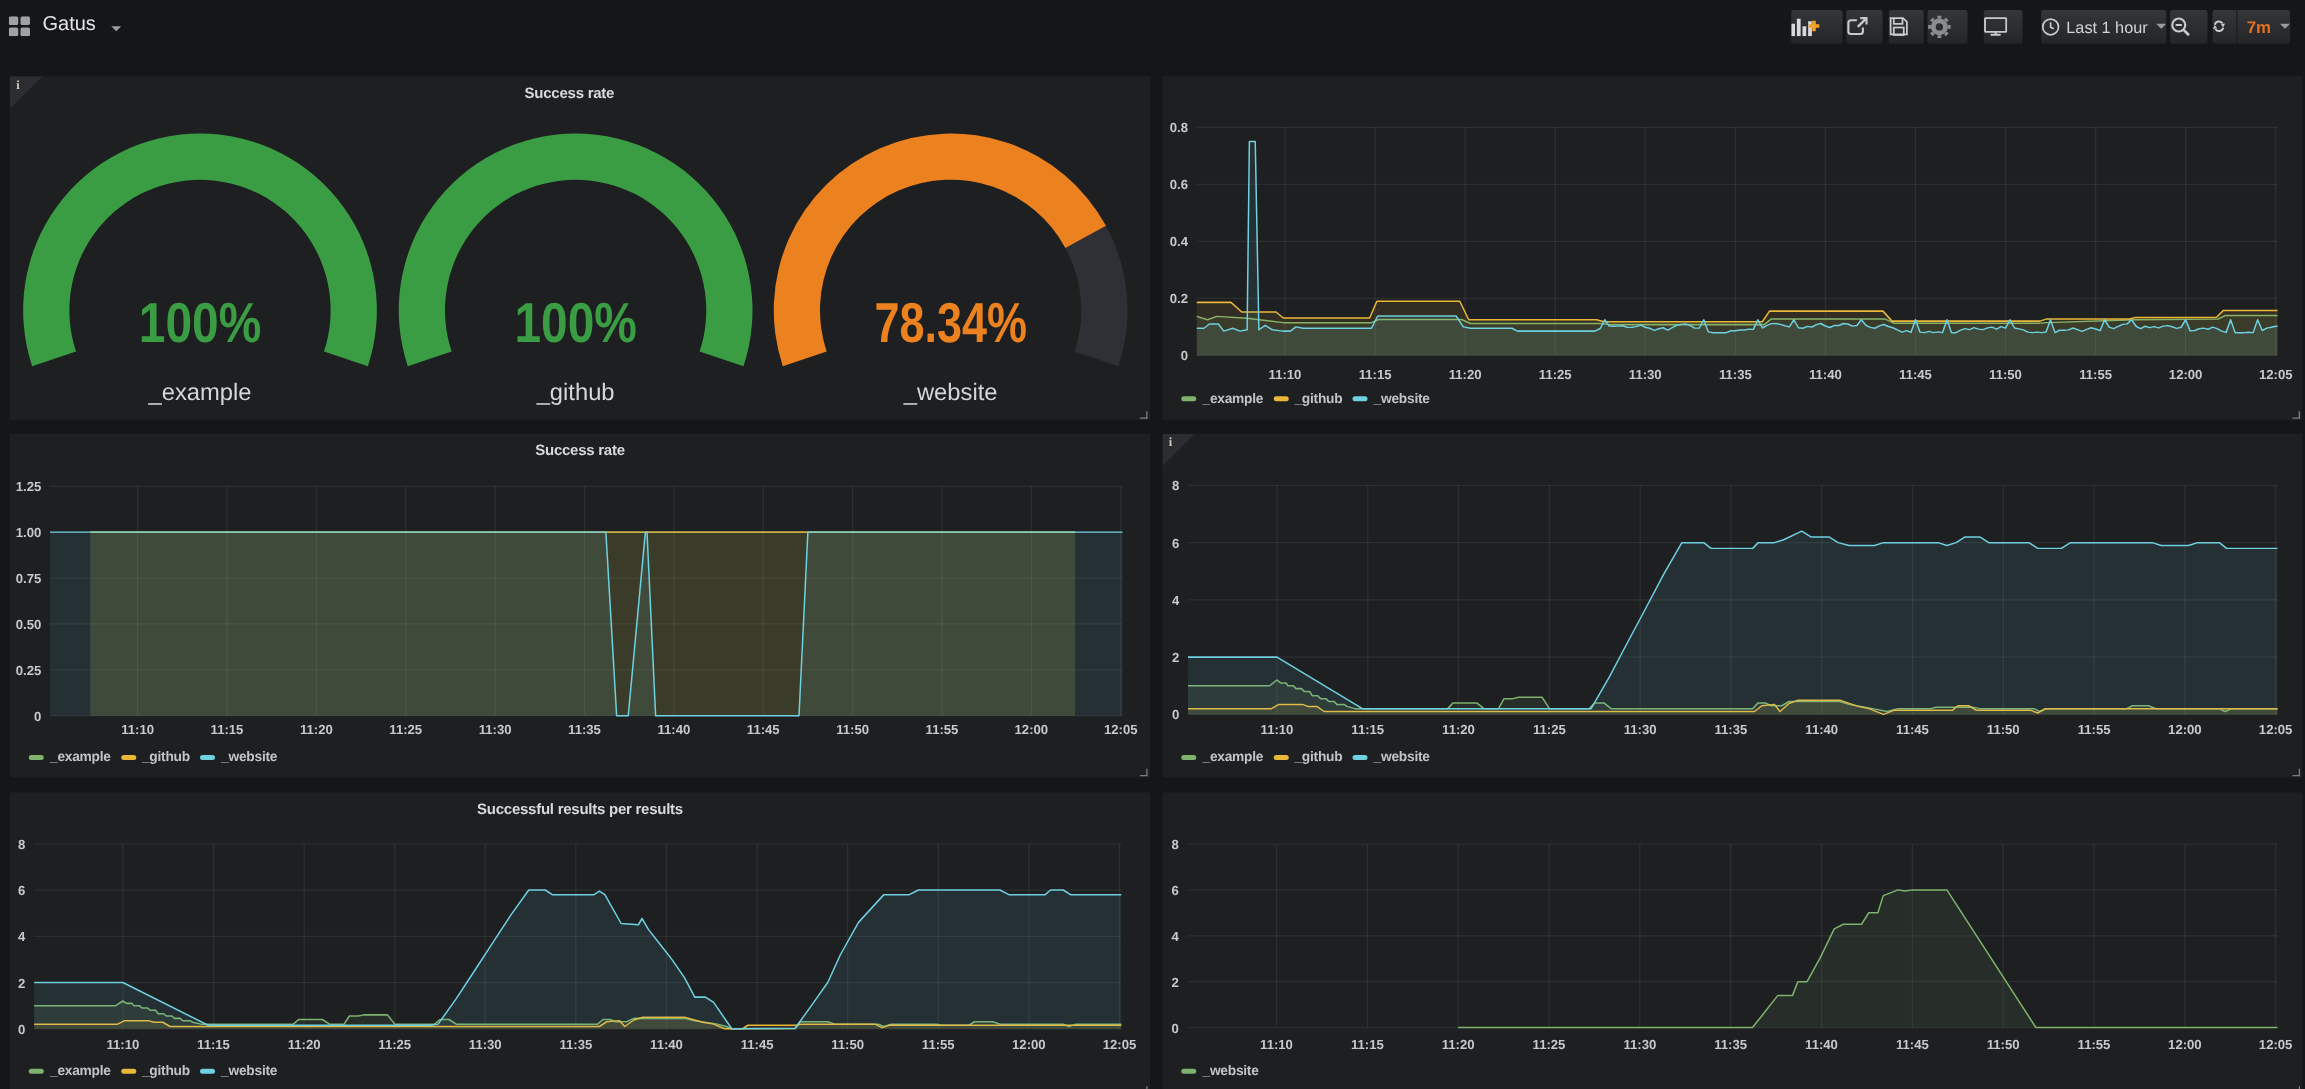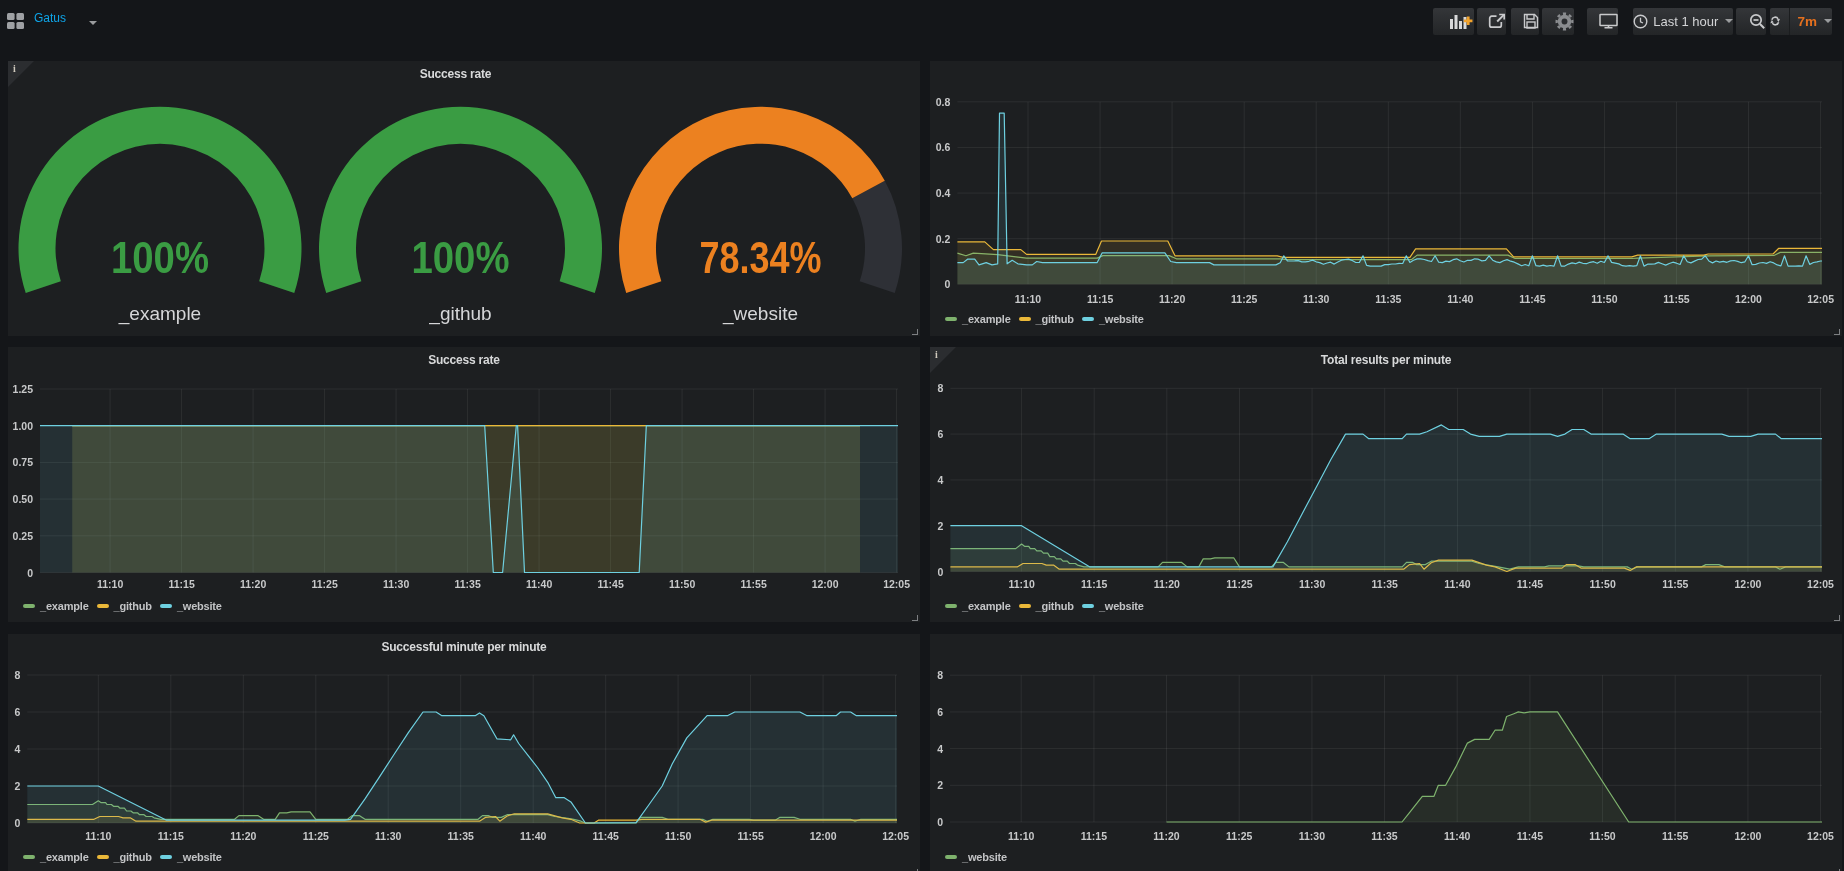--- a/index.html
+++ b/index.html
@@ -1,38 +1,38 @@
 <!DOCTYPE html>
 <html><head><meta charset="utf-8"><style>
 *{margin:0;padding:0;box-sizing:border-box}
 html,body{width:1844px;height:871px;overflow:hidden;background:#141619;font-family:"Liberation Sans",sans-serif}
 .navbar{position:absolute;left:0;top:0;width:1844px;height:52px}
 .nbtn{position:absolute;top:7.5px;height:27.4px;background:linear-gradient(180deg,#343639,#232527);
- border-radius:2px;display:flex;align-items:center;justify-content:flex-end;white-space:nowrap}
+ border-radius:2px;display:flex;align-items:center;justify-content:space-between;white-space:nowrap}
 .caret{display:inline-block;width:0;height:0;border-left:4.5px solid transparent;border-right:4.5px solid transparent;
  border-top:4.5px solid #9a9c9e;margin-left:7px}
 .panel{position:absolute;background:#1d1f21;overflow:hidden}
 .ptitle{position:absolute;top:6px;left:0;text-align:center;font-size:12px;letter-spacing:-0.2px;font-weight:700;color:#d8d9da}
 .ax{font-size:10.5px;font-weight:700;fill:#c8c9ca}
 .legend{position:absolute;display:flex;align-items:center}
 .li{display:flex;align-items:center;margin-right:8px;font-size:11px;font-weight:700;letter-spacing:-0.2px;color:#c3c4c6}
 .ld{display:inline-block;width:12px;height:4px;border-radius:2px;margin-right:5px}
 .icorner{position:absolute;left:0;top:0;width:0;height:0;border-top:26px solid #2b2d30;border-right:26px solid transparent}
 .itxt{position:absolute;left:5px;top:2px;font-family:"Liberation Serif",serif;font-weight:700;font-size:10px;color:#cfc9bd}
 .rsz{position:absolute;right:2px;bottom:1px;width:6px;height:6px;border-right:1.5px solid #7d7f82;border-bottom:1.5px solid #7d7f82}
 .vdiv{width:1px;height:27.4px;background:#1b1d1f;margin:0 8px}
 </style></head><body>
 <div class="navbar">
     <svg width="17" height="16" viewBox="0 0 17 16" style="position:absolute;left:7px;top:13px">
 <rect x="0" y="0" width="7.6" height="7" rx="1.5" fill="#9fa1a4"></rect>
 <rect x="9.4" y="0" width="7.6" height="7" rx="1.5" fill="#9fa1a4"></rect>
 <rect x="0" y="9" width="7.6" height="7" rx="1.5" fill="#9fa1a4"></rect>
 <rect x="9.4" y="9" width="7.6" height="7" rx="1.5" fill="#9fa1a4"></rect>
 </svg>
-    <span style="position:absolute;left:34px;top:11px;font-size:12px;color:#0ea5e9">Gatus</span>
+    <span style="position:absolute;left:34px;top:11px;font-size:16px;color:#e5e5e5">Gatus</span>
     <span class="caret" style="position:absolute;left:82px;top:21px;border-left-width:4px;border-right-width:4px;border-top-width:4px"></span>
     <div class="nbtn" style="left:1432.6px;width:41.3px">
       <svg width="24" height="16" viewBox="0 0 24 16">
 <rect x="0" y="6" width="3" height="10" fill="#d8d9da"></rect>
 <rect x="4.5" y="2" width="3" height="14" fill="#d8d9da"></rect>
 <rect x="9" y="8" width="3" height="8" fill="#d8d9da"></rect>
 <rect x="13.5" y="4" width="3" height="12" fill="#d8d9da"></rect>
 <path d="M18 6.5 h3 v-3 h3 v3 h3 v3 h-3 v3 h-3 v-3 h-3 z" transform="translate(-3.2,0.2) scale(0.95)" fill="#f2a32c"></path>
 </svg>
     </div>
@@ -210,21 +210,20 @@
     <div class="legend" style="left:15px;top:253px">
       <span class="li"><span class="ld" style="background:#7EB26D"></span>_example</span>
       <span class="li"><span class="ld" style="background:#EAB839"></span>_github</span>
       <span class="li"><span class="ld" style="background:#6ED0E0"></span>_website</span>
     </div>
   </div>
 <div class="panel" style="left:930px;top:347px;width:912px;height:275px">
     <div class="icorner"></div>
     <div class="itxt">i</div>
     <div class="rsz"></div>
-    <div class="ptitle" style="width:912px">Total results per minute</div>
     <svg width="912" height="275" viewBox="0 0 912 275" style="position:absolute;left:0;top:0">
       <line x1="20.4" y1="224.5" x2="892.0" y2="224.5" stroke="rgba(255,255,255,0.07)" stroke-width="1"></line>
       <line x1="20.4" y1="178.7" x2="892.0" y2="178.7" stroke="rgba(255,255,255,0.07)" stroke-width="1"></line>
       <line x1="20.4" y1="132.9" x2="892.0" y2="132.9" stroke="rgba(255,255,255,0.07)" stroke-width="1"></line>
       <line x1="20.4" y1="87.1" x2="892.0" y2="87.1" stroke="rgba(255,255,255,0.07)" stroke-width="1"></line>
       <line x1="20.4" y1="41.3" x2="892.0" y2="41.3" stroke="rgba(255,255,255,0.07)" stroke-width="1"></line>
       <line x1="91.6" y1="41.4" x2="91.6" y2="224.5" stroke="rgba(255,255,255,0.07)" stroke-width="1"></line>
       <line x1="164.2" y1="41.4" x2="164.2" y2="224.5" stroke="rgba(255,255,255,0.07)" stroke-width="1"></line>
       <line x1="236.8" y1="41.4" x2="236.8" y2="224.5" stroke="rgba(255,255,255,0.07)" stroke-width="1"></line>
       <line x1="309.5" y1="41.4" x2="309.5" y2="224.5" stroke="rgba(255,255,255,0.07)" stroke-width="1"></line>
@@ -261,21 +260,21 @@
       <text x="890.5" y="240.5" text-anchor="middle" class="ax">12:05</text>
     </svg>
     <div class="legend" style="left:15px;top:253px">
       <span class="li"><span class="ld" style="background:#7EB26D"></span>_example</span>
       <span class="li"><span class="ld" style="background:#EAB839"></span>_github</span>
       <span class="li"><span class="ld" style="background:#6ED0E0"></span>_website</span>
     </div>
   </div>
 <div class="panel" style="left:8px;top:634px;width:912px;height:242px">
     <div class="rsz"></div>
-    <div class="ptitle" style="width:912px">Successful minute per minute</div>
+    <div class="ptitle" style="width:912px">Successful results per results</div>
     <svg width="912" height="242" viewBox="0 0 912 242" style="position:absolute;left:0;top:0">
       <line x1="19.3" y1="189.0" x2="889.0" y2="189.0" stroke="rgba(255,255,255,0.07)" stroke-width="1"></line>
       <line x1="19.3" y1="152.0" x2="889.0" y2="152.0" stroke="rgba(255,255,255,0.07)" stroke-width="1"></line>
       <line x1="19.3" y1="115.0" x2="889.0" y2="115.0" stroke="rgba(255,255,255,0.07)" stroke-width="1"></line>
       <line x1="19.3" y1="78.0" x2="889.0" y2="78.0" stroke="rgba(255,255,255,0.07)" stroke-width="1"></line>
       <line x1="19.3" y1="41.0" x2="889.0" y2="41.0" stroke="rgba(255,255,255,0.07)" stroke-width="1"></line>
       <line x1="90.3" y1="40.9" x2="90.3" y2="189.0" stroke="rgba(255,255,255,0.07)" stroke-width="1"></line>
       <line x1="162.8" y1="40.9" x2="162.8" y2="189.0" stroke="rgba(255,255,255,0.07)" stroke-width="1"></line>
       <line x1="235.3" y1="40.9" x2="235.3" y2="189.0" stroke="rgba(255,255,255,0.07)" stroke-width="1"></line>
       <line x1="307.8" y1="40.9" x2="307.8" y2="189.0" stroke="rgba(255,255,255,0.07)" stroke-width="1"></line>

